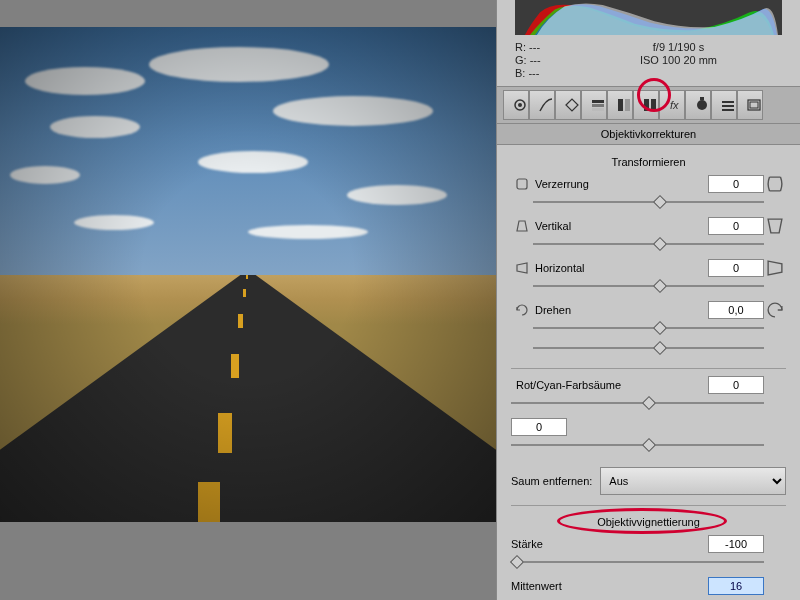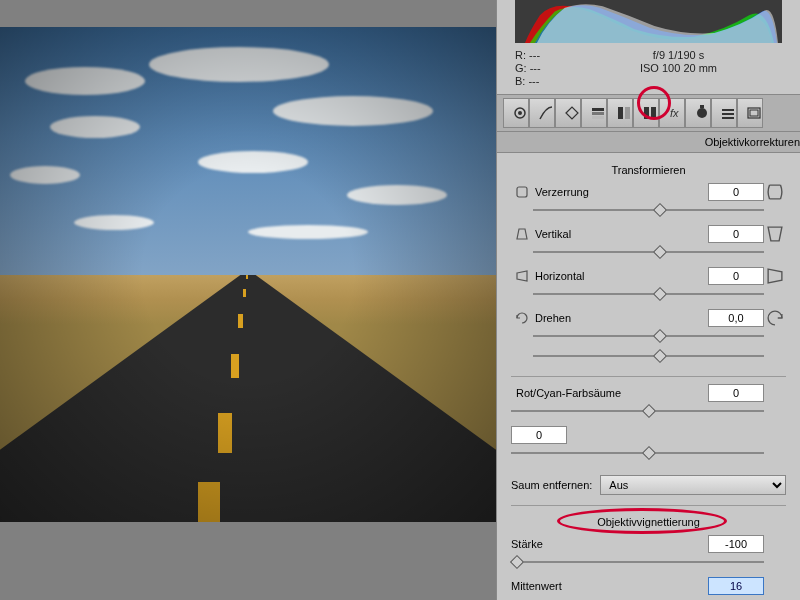--- a/index.html
+++ b/index.html
@@ -13,41 +13,41 @@
 .road-line { position:absolute; background:#d8a020; }
 .panel { width: 304px; height: 600px; background: #c8c8c8; border-left: 1px solid #888; display: flex; flex-direction: column; }
 .histogram { height: 56px; background:#3a3a3a; position:relative; margin:0 18px 4px 18px; overflow:hidden; }
 .histo-shape { position:absolute; bottom:0; }
 .info { display:flex; padding: 2px 18px 6px 18px; color:#222; }
 .info-left { width:60px; line-height:13px; }
 .info-right { flex:1; text-align:center; line-height:13px; }
 .toolbar { display:flex; padding:3px 6px; background:#b0b0b0; border-top:1px solid #888; border-bottom:1px solid #888; gap:0; }
 .tool-btn { width:26px; height:30px; background: linear-gradient(#d8d8d8,#b8b8b8); border:1px solid #888; display:flex; align-items:center; justify-content:flex-end; cursor:pointer; position:relative; }
 .tool-btn svg { width:16px; height:16px; }
-.panel-title { text-align:right; padding:4px 0; background:#b0b0b0; border-bottom:1px solid #888; }
+.panel-title { text-align:center; padding:4px 0; background:#b0b0b0; border-bottom:1px solid #888; }
 .tabs { display:flex; padding: 6px 10px 0 10px; background:#c8c8c8; }
 .tab { padding:3px 10px 2px 10px; background:#b0b0b0; border:1px solid #888; border-bottom:none; margin-right:-1px; cursor:pointer; }
 .tab.active { background:#c8c8c8; position:relative; z-index:2; }
 .tab-line { border-top:1px solid #888; margin:0 10px; position:relative; top:-1px; }
 .section { padding: 6px 14px 2px 14px; }
 .section-title { text-align:center; padding:4px 0 6px 0; }
 .row { display:flex; align-items:center; margin-bottom:2px; height:20px; }
 .row-icon { width:22px; display:flex; justify-content:center; }
 .row-icon svg { width:16px; height:16px; fill:none; stroke:#555; stroke-width:1.2; }
 .row-label { flex:1; padding-left:2px; }
 .row-input { width:56px; }
 .row-input input { width:100%; height:18px; border:1px solid #888; text-align:center; font-size:11px; background:#fff; }
 .row-input input.highlight { background:#cce4ff; color:#004; border:1px solid #3a76c4; }
 .row-icon-r { width:22px; display:flex; justify-content:center; }
 .slider { margin: 0 0 8px 22px; height:12px; position:relative; }
 .slider-track { position:absolute; top:5px; left:0; right:22px; height:2px; background:#888; }
 .slider-thumb { position:absolute; top:1px; width:10px; height:10px; background:#d0d0d0; border:1px solid #555; transform: translateX(-50%) rotate(45deg); cursor:pointer; }
 .divider { border-top:1px solid #999; margin:4px 14px; }
 .select-row { display:flex; align-items:center; padding:6px 14px; }
-.select-row select { flex:1; height:20px; margin-left:8px; background:linear-gradient(#e8e8e8,#c8c8c8); border:1px solid #888; font-size:11px; padding:0 4px; }
+.select-row select { flex:1; height:28px; margin-left:8px; background:linear-gradient(#e8e8e8,#c8c8c8); border:1px solid #888; font-size:11px; padding:0 4px; }
 .red-circle { position:absolute; border:3px solid #d00030; border-radius:50%; pointer-events:none; }
 </style>
 </head>
 <body>
 
 <div class="preview">
   <div class="preview-img">
     <div class="sky"></div>
     <div class="cloud" style="top:8%;left:5%;width:120px;height:28px"></div>
     <div class="cloud" style="top:4%;left:30%;width:180px;height:35px"></div>

